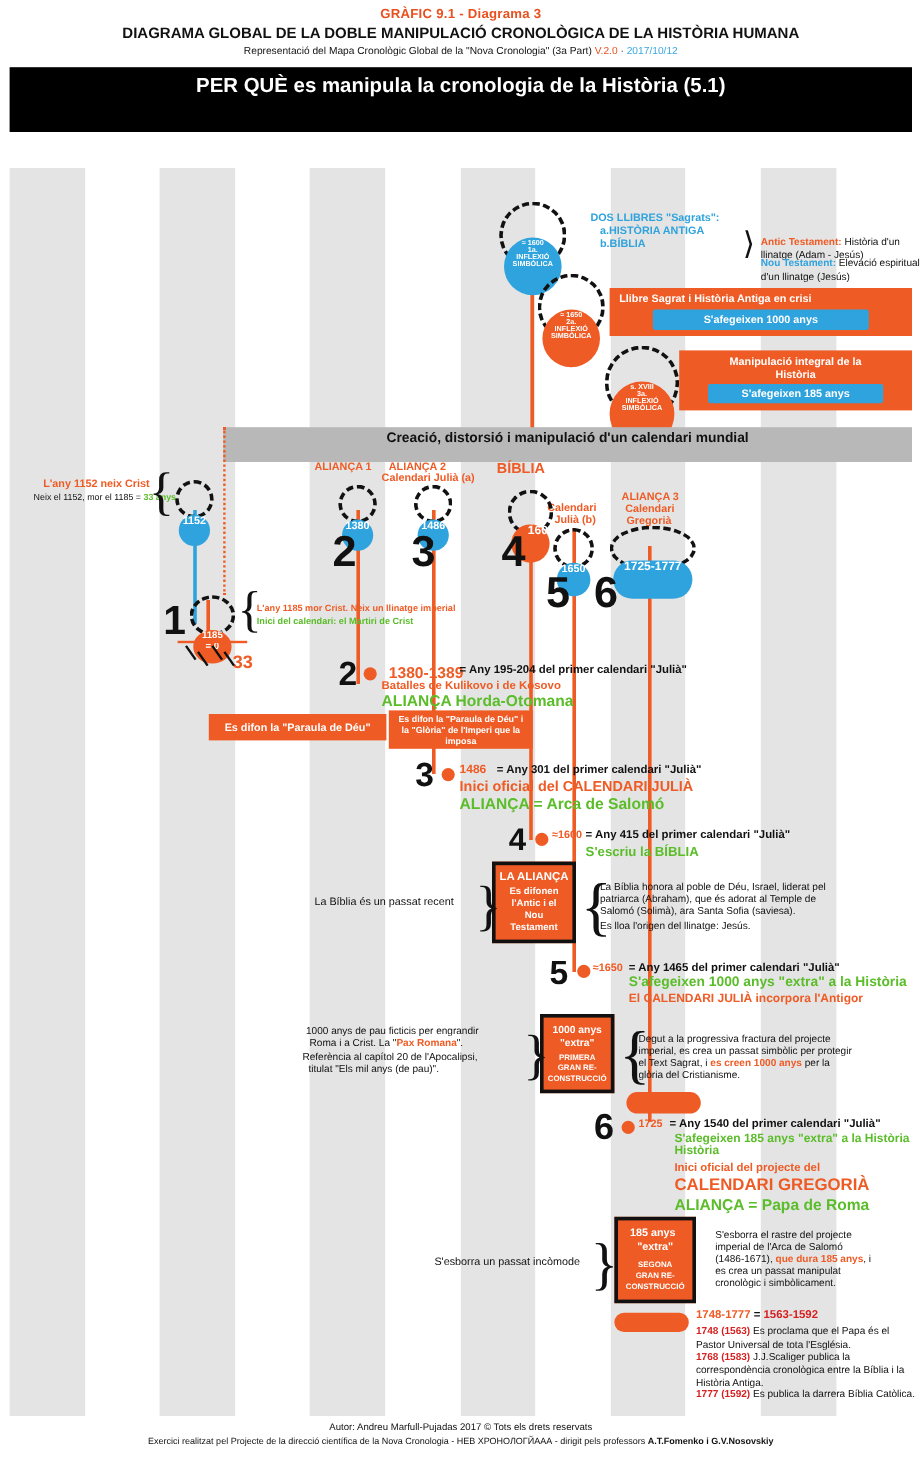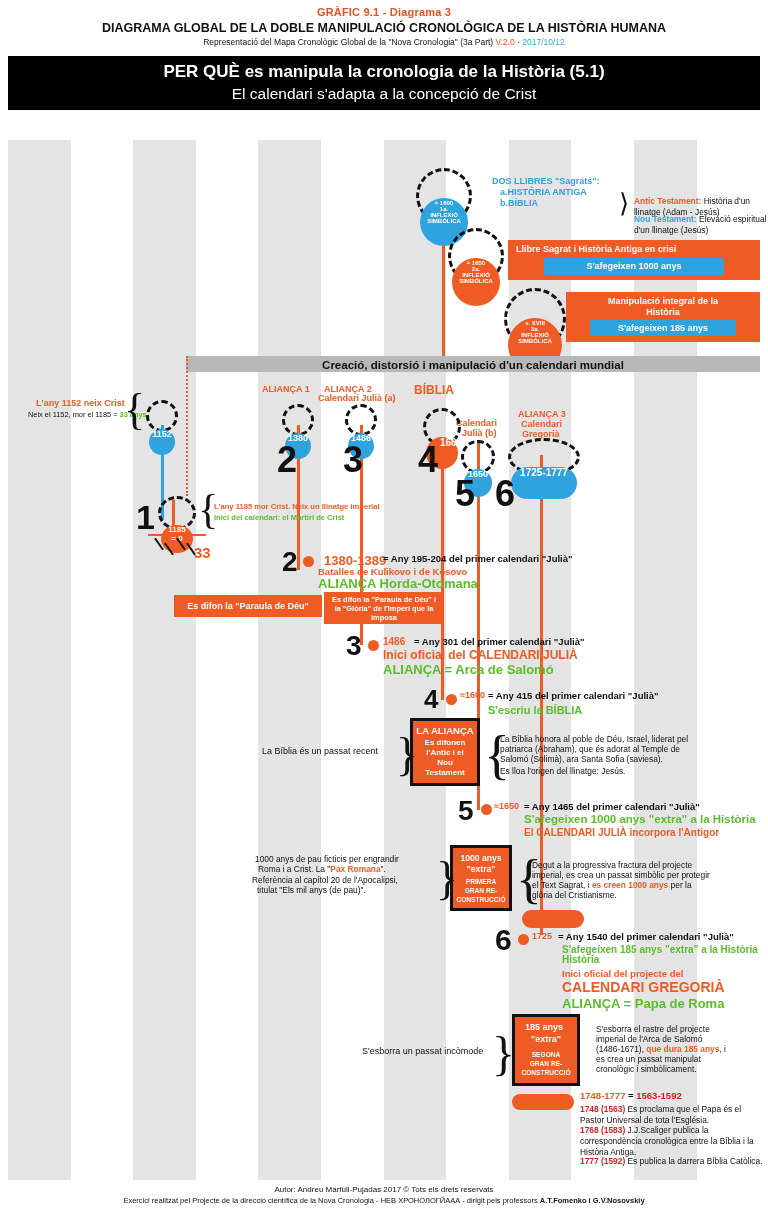--- a/index.html
+++ b/index.html
@@ -68,21 +68,21 @@
 
   .box-red {
     border:3px solid #111; background:#ef5b25; color:#fff; font-weight:bold;
     text-align:center;
   }
 
   .dot { width:11px; height:11px; border-radius:50%; background:#ef5b25; position:absolute; }
 
   
   .creationbar {
-    position:absolute; left:186px; top:356px; width:574px; height:16px;
+    position:absolute; left:186px; top:356px; width:574px; height:29px;
     background:#b8b8b8; color:#111; font-size:11.5px; font-weight:bold;
     text-align:center; line-height:18px;
   }
 
   .footer {
     position:absolute; left:0; top:1184px; width:768px; text-align:center; font-size:8px;
     line-height:1.45;
   }
   .footer .l2 { font-size:7.5px; }
 
@@ -101,21 +101,20 @@
     <div class="t2">
       <span>Representació del Mapa Cronològic Global de la "Nova Cronologia" (3a Part)</span>
       <span class="ver">V.2.0</span>
       <span>·</span>
       <span class="date">2017/10/12</span>
     </div>
   </div>
 
   <div class="titlebar">
     <div class="l1">PER QUÈ es manipula la cronologia de la Història  (5.1)</div>
-    <div class="l2">El calendari s'adapta a la concepció de Crist</div>
   </div>
 
 
   <div class="stripes">
     <i style="left:0px"></i>
     <i style="left:125.2px"></i>
     <i style="left:250.4px"></i>
     <i style="left:375.6px"></i>
     <i style="left:500.8px"></i>
     <i style="left:626px"></i>

